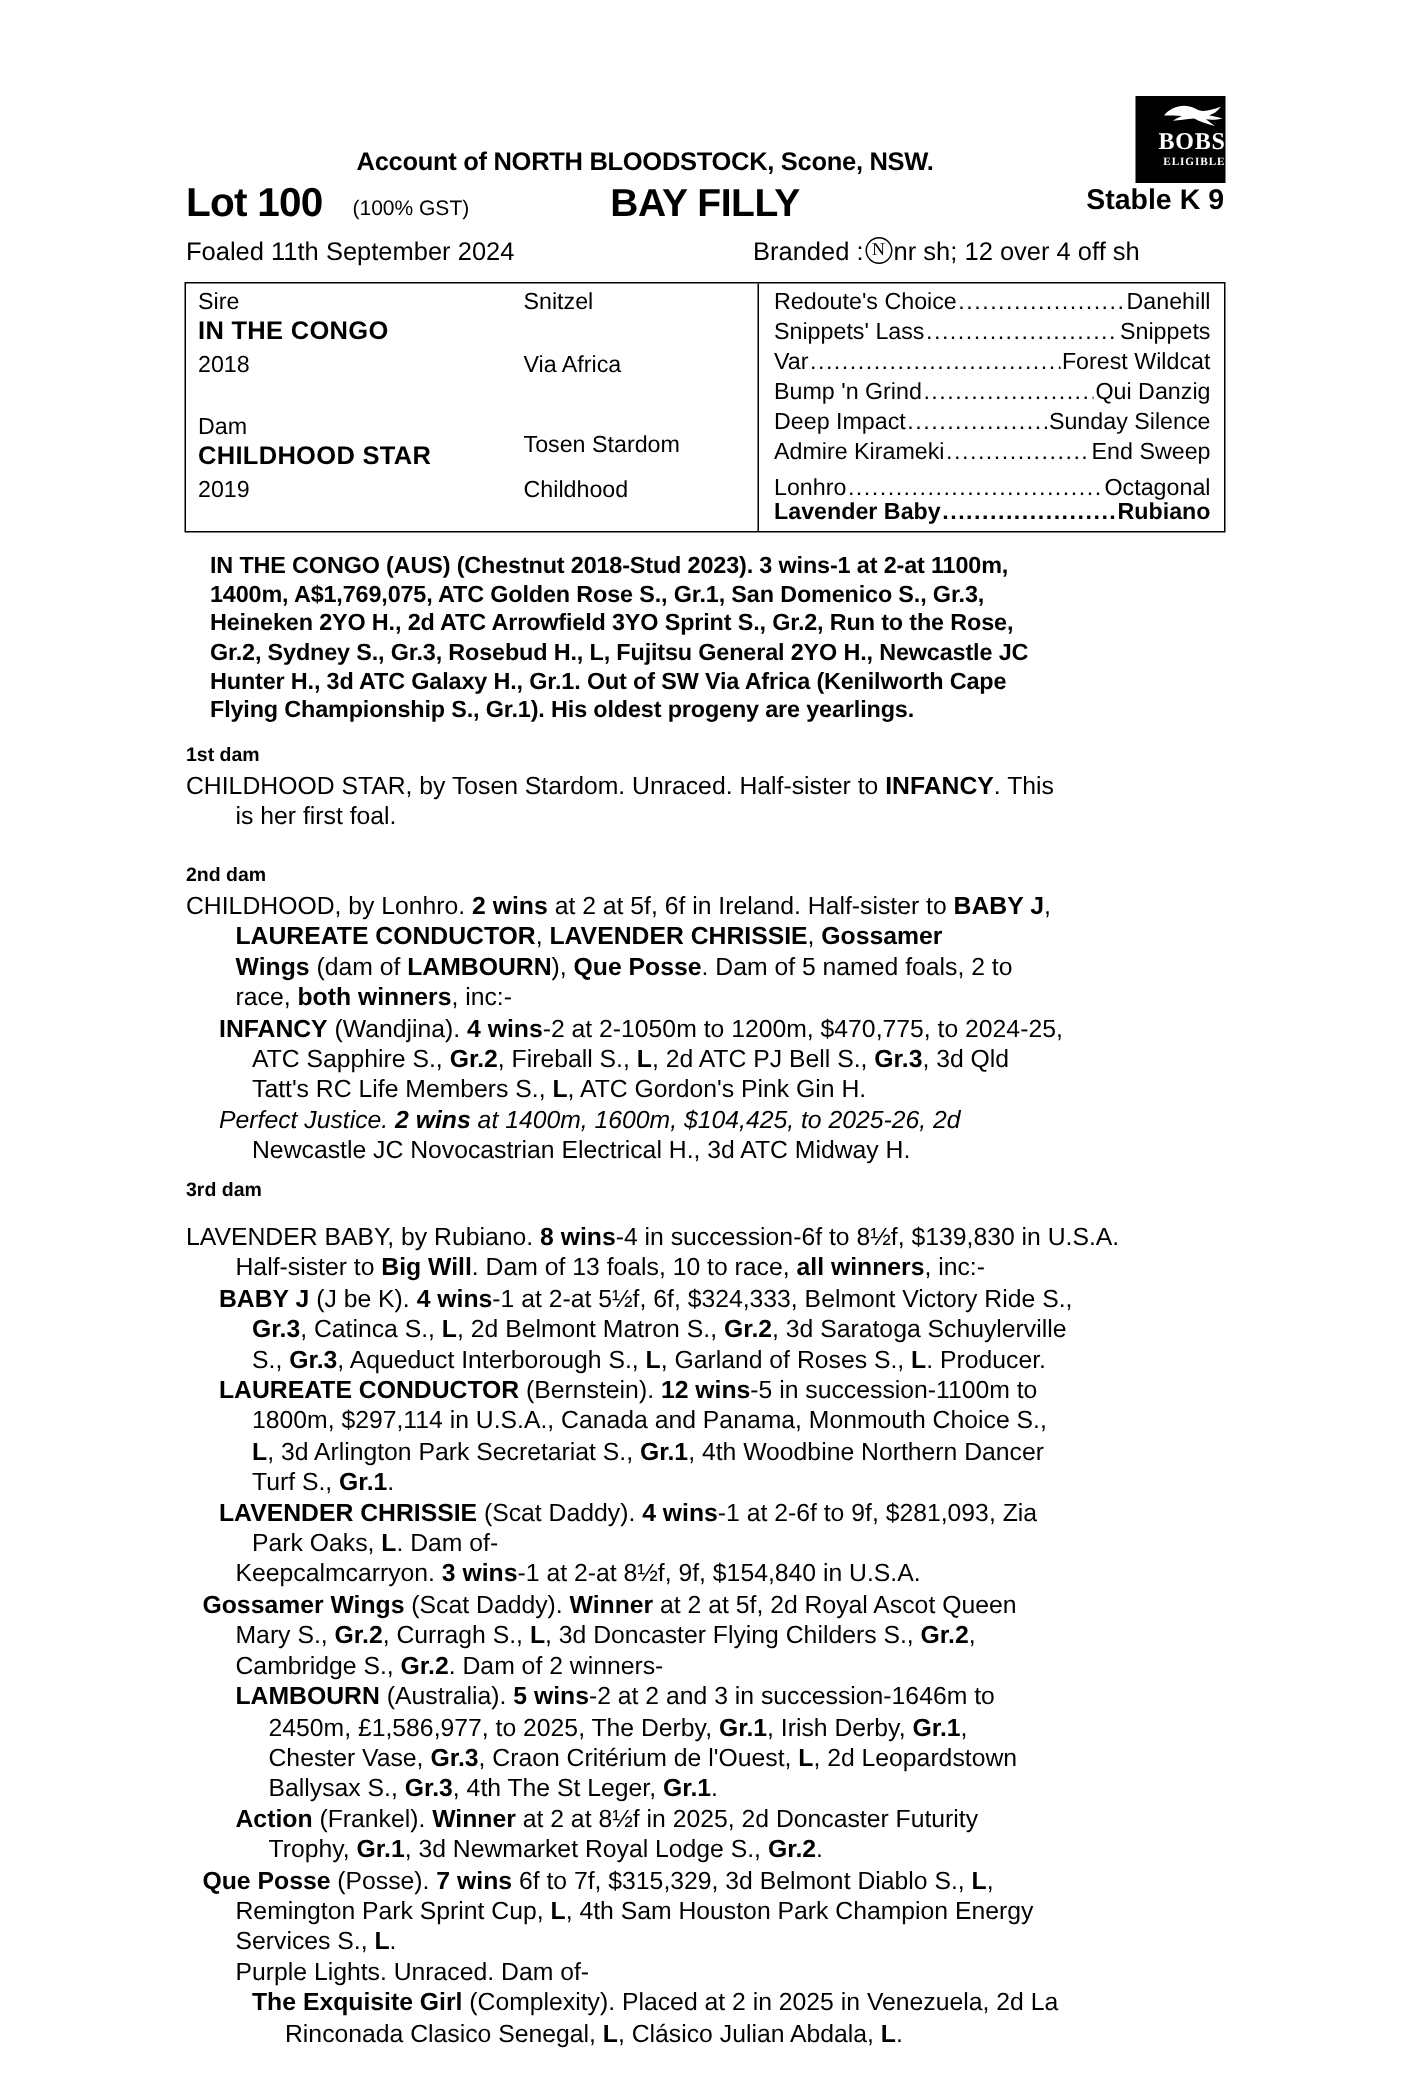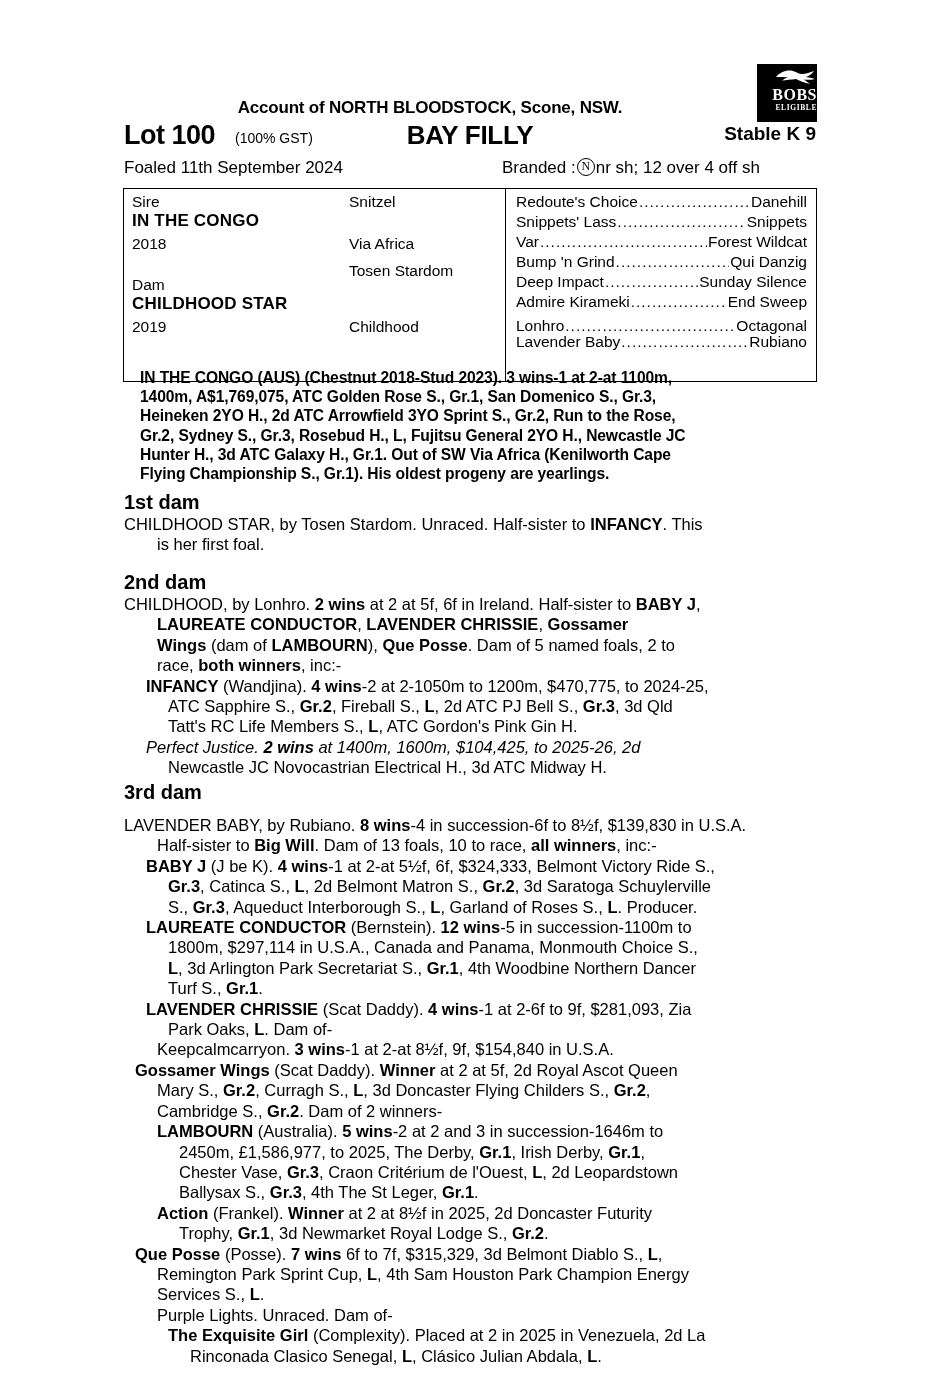--- a/index.html
+++ b/index.html
@@ -141,21 +141,21 @@
     line-height: 16px;
     font-family: "Liberation Serif", serif;
   }
 
   
   .ped-table {
     position: absolute;
     left: 123px;
     top: 188px;
     width: 694px;
-    height: 194px;
+    height: 167px;
     border: 1.6px solid #000;
     box-sizing: border-box;
   }
   .ped-divider {
     position: absolute;
     left: 381px;
     top: 0;
     width: 1.2px;
     height: 100%;
     background: #000;
@@ -221,21 +221,21 @@
   .sire-blurb > span.last { text-align: left; }
 
   
   .section {
     position: absolute;
     left: 124px;
     width: 690px;
   }
   .section-head {
     font-weight: bold;
-    font-size: 20px;
+    font-size: 13px;
     line-height: 21px;
     margin-bottom: 1px;
   }
   .entry {
     font-size: 16.5px;
     line-height: 20.4px;
     text-align: justify;
     text-justify: inter-word;
   }
   .entry .ln { display: block; }
@@ -276,21 +276,21 @@
     <div class="ped-left">
       <div class="ped-cell ped-col1" style="top:3px;">Sire</div>
       <div class="ped-cell ped-col1 ped-name" style="top:22px;">IN THE CONGO</div>
       <div class="ped-cell ped-col1" style="top:45px;">2018</div>
       <div class="ped-cell ped-col2" style="top:3px;">Snitzel</div>
       <div class="ped-cell ped-col2" style="top:45px;">Via Africa</div>
 
       <div class="ped-cell ped-col1" style="top:86px;">Dam</div>
       <div class="ped-cell ped-col1 ped-name" style="top:105px;">CHILDHOOD STAR</div>
       <div class="ped-cell ped-col1" style="top:128px;">2019</div>
-      <div class="ped-cell ped-col2" style="top:72px;">Tosen Stardom</div>
+      <div class="ped-cell ped-col2" style="top:98px;">Tosen Stardom</div>
       <div class="ped-cell ped-col2" style="top:128px;">Childhood</div>
     </div>
     <div class="ped-right" id="ped-right">
         <div class="ped-r-row" style="top: 3px;">
           <span class="ped-r-left">Redoute's Choice</span>
           <span class="ped-r-dots"> ..........................................................................................</span>
           <span class="ped-r-right">Danehill</span>
         </div>
         <div class="ped-r-row" style="top: 23px;">
           <span class="ped-r-left">Snippets' Lass</span>
@@ -315,21 +315,21 @@
         <div class="ped-r-row" style="top: 103px;">
           <span class="ped-r-left">Admire Kirameki</span>
           <span class="ped-r-dots"> ..........................................................................................</span>
           <span class="ped-r-right">End Sweep</span>
         </div>
         <div class="ped-r-row" style="top: 127px;">
           <span class="ped-r-left">Lonhro</span>
           <span class="ped-r-dots"> ..........................................................................................</span>
           <span class="ped-r-right">Octagonal</span>
         </div>
-        <div class="ped-r-row" style="top: 143px;">
+        <div class="ped-r-row" style="top: 143px; font-weight: bold;">
           <span class="ped-r-left">Lavender Baby</span>
           <span class="ped-r-dots"> ..........................................................................................</span>
           <span class="ped-r-right">Rubiano</span>
         </div>
       </div>
   </div>
 
   <div class="sire-blurb" id="sire-blurb">
       <span>IN THE CONGO (AUS) (Chestnut 2018-Stud 2023). 3 wins-1 at 2-at 1100m,</span>
       <span>1400m, A$1,769,075, ATC Golden Rose S., Gr.1, San Domenico S., Gr.3,</span>

